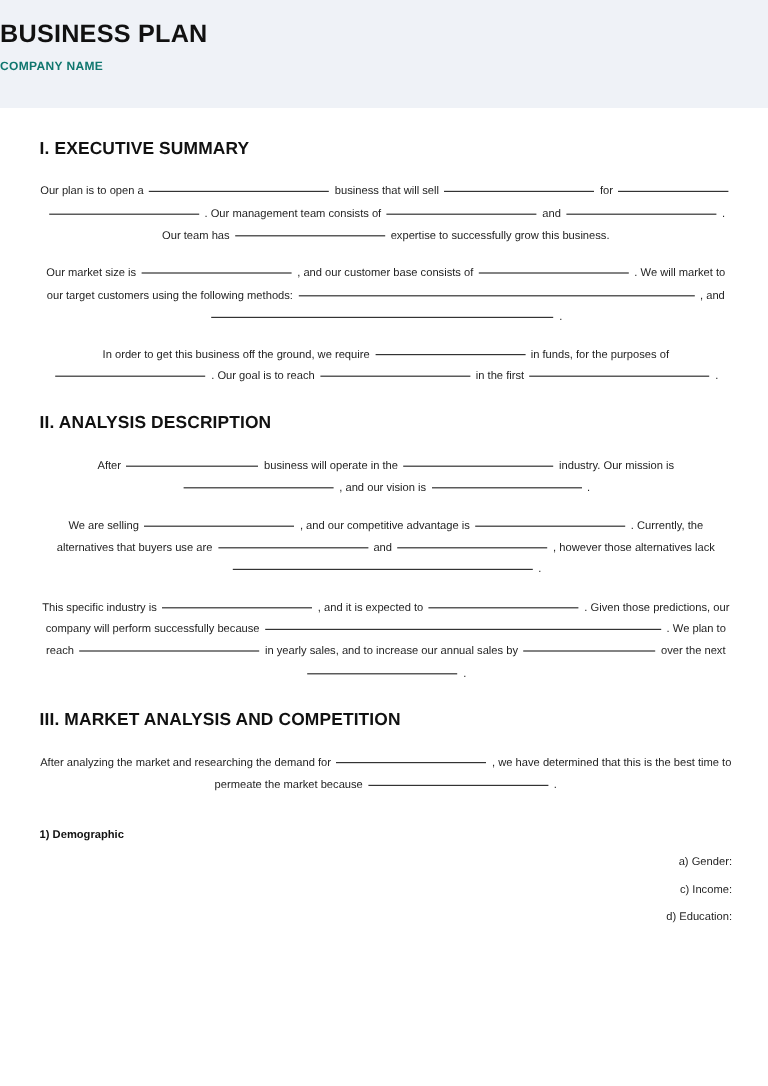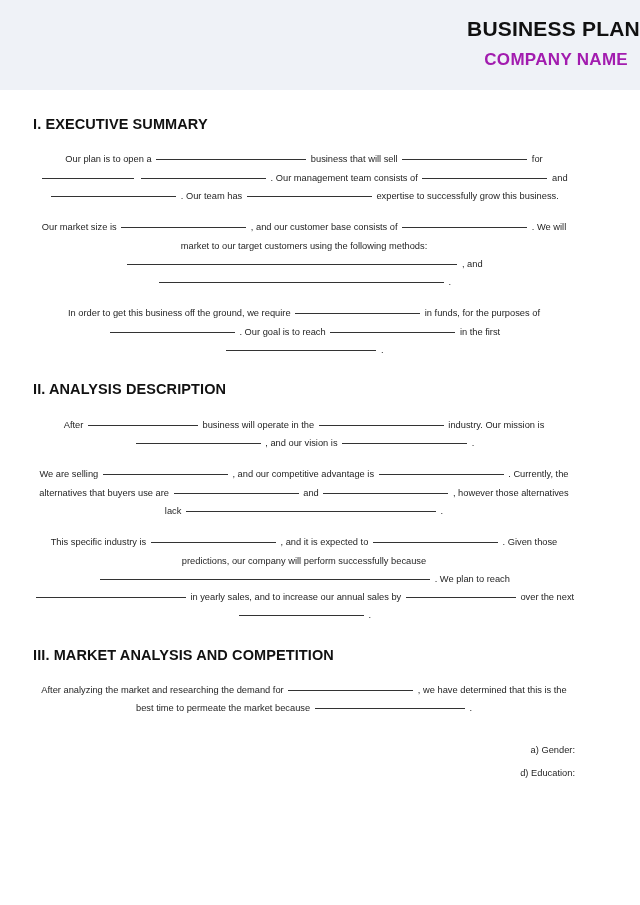--- a/index.html
+++ b/index.html
@@ -20,42 +20,42 @@
     height: 905px;
     background: #ffffff;
   }
 
   
   .doc-header {
     background: #eff2f7;
     width: 100%;
     height: 90px;
     padding-top: 16px;
-    text-align: right;
+    text-align: left;
   }
   .doc-title {
     font-size: 21px;
     font-weight: bold;
     letter-spacing: 0.2px;
     color: #111111;
     margin: 0;
     line-height: 1.25;
   }
   .doc-subtitle {
-    font-size: 17px;
+    font-size: 10px;
     font-weight: bold;
     letter-spacing: 0.3px;
-    color: #a21caf;
+    color: #0f766e;
     margin: 8px 12px 0 0;
     line-height: 1.2;
   }
 
   
   .doc-body {
-    padding: 26px 65px 0 33px;
+    padding: 26px 30px 0 33px;
   }
 
   .section { margin-bottom: 0; }
 
   .section-heading {
     font-size: 14.5px;
     font-weight: bold;
     letter-spacing: 0.1px;
     color: #111111;
     margin: 0 0 17px 0;
@@ -226,19 +226,21 @@
         <span>After analyzing the market and researching the demand for</span>
         <span class="blank b-lg"></span>
         <span>, we have determined that this is the best time to permeate the market because</span>
         <span class="blank b-xl"></span>
         <span>.</span>
       </p>
 
       <div class="gap-md"></div>
 
 
+      <div class="list-label">1) Demographic</div>
 
       <div class="list-item">a) Gender:</div>
+      <div class="list-item">c) Income:</div>
       <div class="list-item">d) Education:</div>
     </div>
 
   </div>
 </div>
 
 </body></html>

